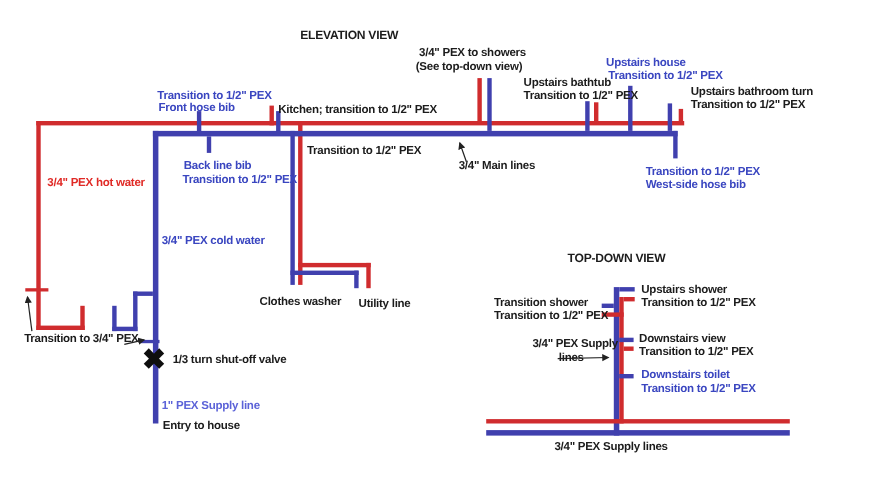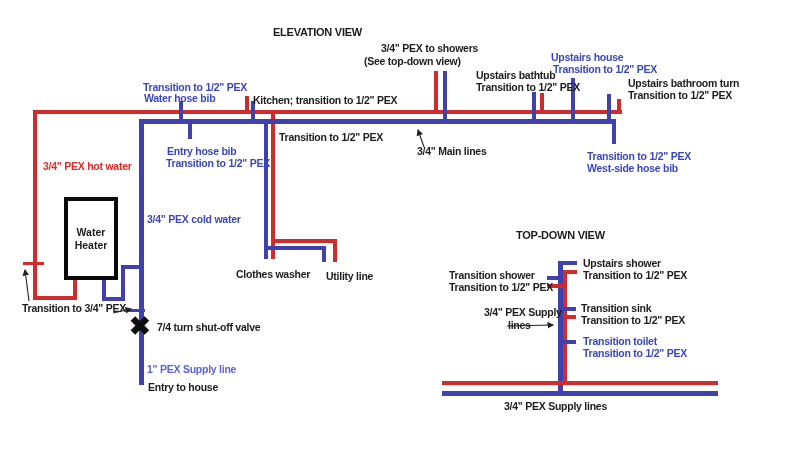--- a/index.html
+++ b/index.html
@@ -77,88 +77,84 @@
   <div class="pipe hot" style="left:442px;top:381px;width:276px;height:4px"></div>
   <div class="pipe cold" style="left:442px;top:391px;width:276px;height:5px"></div>
   <div class="pipe cold" style="left:563px;top:261px;width:14px;height:4px"></div>
   <div class="pipe hot" style="left:567px;top:270px;width:10px;height:4px"></div>
   <div class="pipe cold" style="left:547px;top:276px;width:11px;height:4px"></div>
   <div class="pipe hot" style="left:547px;top:284px;width:20px;height:4px"></div>
   <div class="pipe cold" style="left:563px;top:307px;width:13px;height:4px"></div>
   <div class="pipe hot" style="left:567px;top:315px;width:9px;height:4px"></div>
   <div class="pipe cold" style="left:563px;top:340px;width:13px;height:4px"></div>
 
-  <div id="water-heater">
-    <span>Water</span>
-    <span>Heater</span>
-  </div>
   <span id="valve">✖</span>
 
   <svg class="overlay" width="800" height="450" viewBox="0 0 800 450">
     <defs>
       <marker id="ah" markerWidth="7" markerHeight="7" refX="5" refY="3" orient="auto">
         <path d="M0,0 L6,3 L0,6 z" fill="#222"></path>
       </marker>
     </defs>
     <line x1="424" y1="147" x2="418" y2="130" stroke="#222" stroke-width="1.1" marker-end="url(#ah)"></line>
     <line x1="29" y1="301" x2="25" y2="270" stroke="#222" stroke-width="1.1" marker-end="url(#ah)"></line>
     <line x1="113" y1="313" x2="131" y2="309" stroke="#222" stroke-width="1.1" marker-end="url(#ah)"></line>
     <line x1="507" y1="326" x2="553" y2="325" stroke="#222" stroke-width="1.1" marker-end="url(#ah)"></line>
   </svg>
 
   <span class="lbl title" style="left:273px;top:27px">ELEVATION VIEW</span>
 
   <span class="lbl" style="left:381px;top:43px">3/4" PEX to showers</span>
-  <span class="lbl" style="left:364px;top:56px">(See top-down view)</span>
+  <span class="lbl" style="left:378px;top:56px">(See top-down view)</span>
 
   <span class="lbl" style="left:476px;top:70px">Upstairs bathtub</span>
   <span class="lbl" style="left:476px;top:82px">Transition to 1/2" PEX</span>
 
   <span class="lbl blue" style="left:551px;top:52px">Upstairs house</span>
   <span class="lbl blue" style="left:553px;top:64px">Transition to 1/2" PEX</span>
 
   <span class="lbl" style="left:628px;top:78px">Upstairs bathroom turn</span>
   <span class="lbl" style="left:628px;top:90px">Transition to 1/2" PEX</span>
 
   <span class="lbl blue" style="left:587px;top:151px">Transition to 1/2" PEX</span>
   <span class="lbl blue" style="left:587px;top:163px">West-side hose bib</span>
 
   <span class="lbl blue" style="left:143px;top:82px">Transition to 1/2" PEX</span>
-  <span class="lbl blue" style="left:144px;top:93px">Water hose bib</span>
+  <span class="lbl blue" style="left:144px;top:93px">Front hose bib</span>
 
   <span class="lbl" style="left:253px;top:95px">Kitchen; transition to 1/2" PEX</span>
   <span class="lbl" style="left:279px;top:132px">Transition to 1/2" PEX</span>
   <span class="lbl" style="left:417px;top:146px">3/4" Main lines</span>
 
-  <span class="lbl blue" style="left:167px;top:146px">Entry hose bib</span>
+  <span class="lbl blue" style="left:167px;top:146px">Back line bib</span>
   <span class="lbl blue" style="left:166px;top:158px">Transition to 1/2" PEX</span>
 
   <span class="lbl red" style="left:43px;top:161px">3/4" PEX hot water</span>
   <span class="lbl blue" style="left:147px;top:214px">3/4" PEX cold water</span>
 
   <span class="lbl" style="left:22px;top:303px">Transition to 3/4" PEX</span>
-  <span class="lbl" style="left:157px;top:322px">7/4 turn shut-off valve</span>
+  <span class="lbl" style="left:157px;top:322px">1/3 turn shut-off valve</span>
   <span class="lbl supply" style="left:147px;top:364px">1" PEX Supply line</span>
   <span class="lbl" style="left:148px;top:382px">Entry to house</span>
 
   <span class="lbl" style="left:236px;top:269px">Clothes washer</span>
   <span class="lbl" style="left:326px;top:271px">Utility line</span>
 
   <span class="lbl title" style="left:516px;top:230px">TOP-DOWN VIEW</span>
 
   <span class="lbl" style="left:583px;top:258px">Upstairs shower</span>
   <span class="lbl" style="left:583px;top:270px">Transition to 1/2" PEX</span>
 
   <span class="lbl" style="left:449px;top:270px">Transition shower</span>
   <span class="lbl" style="left:449px;top:282px">Transition to 1/2" PEX</span>
 
   <span class="lbl" style="left:484px;top:307px">3/4" PEX Supply</span>
   <span class="lbl" style="left:508px;top:320px">lines</span>
 
-  <span class="lbl" style="left:581px;top:303px">Transition sink</span>
+  <span class="lbl" style="left:581px;top:303px">Downstairs view</span>
   <span class="lbl" style="left:581px;top:315px">Transition to 1/2" PEX</span>
 
-  <span class="lbl blue" style="left:583px;top:336px">Transition toilet</span>
+  <span class="lbl blue" style="left:583px;top:336px">Downstairs toilet</span>
   <span class="lbl blue" style="left:583px;top:348px">Transition to 1/2" PEX</span>
 
   <span class="lbl" style="left:504px;top:401px">3/4" PEX Supply lines</span>
 
 </div>
 
 </body></html>

